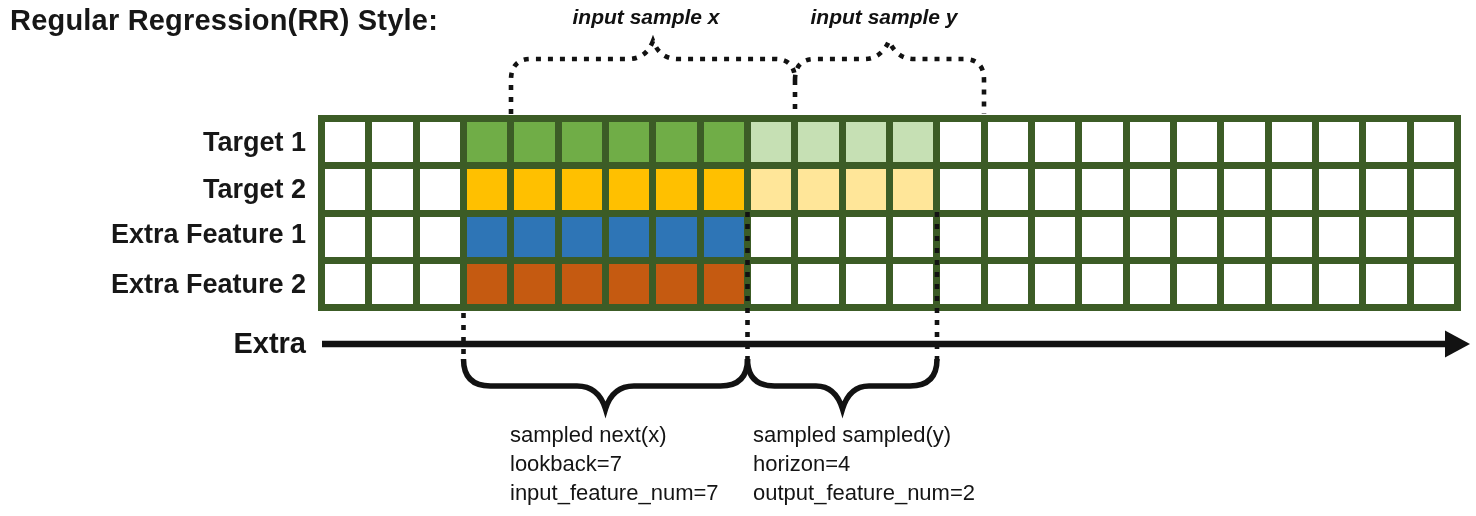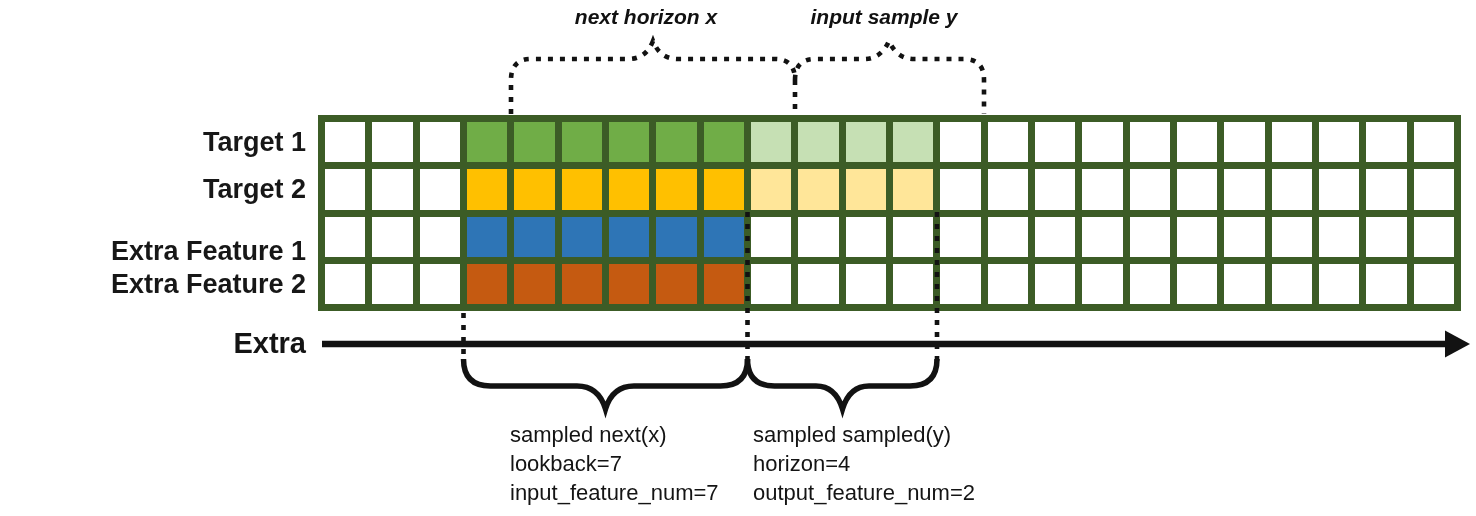--- a/index.html
+++ b/index.html
@@ -42,28 +42,29 @@
   svg.overlay { position:absolute; left:0; top:0; pointer-events:none; }
   .dotted { fill:none; stroke:#121212; stroke-width:4.6; stroke-dasharray:5 7; }
   .solid  { fill:none; stroke:#121212; stroke-width:5.5; }
   .axis   { stroke:#121212; stroke-width:6.5; }
 </style>
 </head>
 <body>
 
 <div class="canvas">
 
+  <div class="title">Regular Regression(RR) Style:</div>
 
-  <div class="ann ann-x">next horizon x</div>
+  <div class="ann ann-x">input sample x</div>
   <div class="ann ann-y">input sample y</div>
 
   <div id="row-labels">
       <div class="row-label" style="top: 126px;">Target 1</div>
       <div class="row-label" style="top: 173px;">Target 2</div>
-      <div class="row-label" style="top: 235px;">Extra Feature 1</div>
+      <div class="row-label" style="top: 218px;">Extra Feature 1</div>
       <div class="row-label" style="top: 268px;">Extra Feature 2</div>
     </div>
 
   <div id="grid" class="grid" style="background: rgb(60, 92, 38);">
       <div class="cell" style="background: rgb(255, 255, 255);"></div>
       <div class="cell" style="background: rgb(255, 255, 255);"></div>
       <div class="cell" style="background: rgb(255, 255, 255);"></div>
       <div class="cell" style="background: rgb(112, 173, 71);"></div>
       <div class="cell" style="background: rgb(112, 173, 71);"></div>
       <div class="cell" style="background: rgb(112, 173, 71);"></div>

